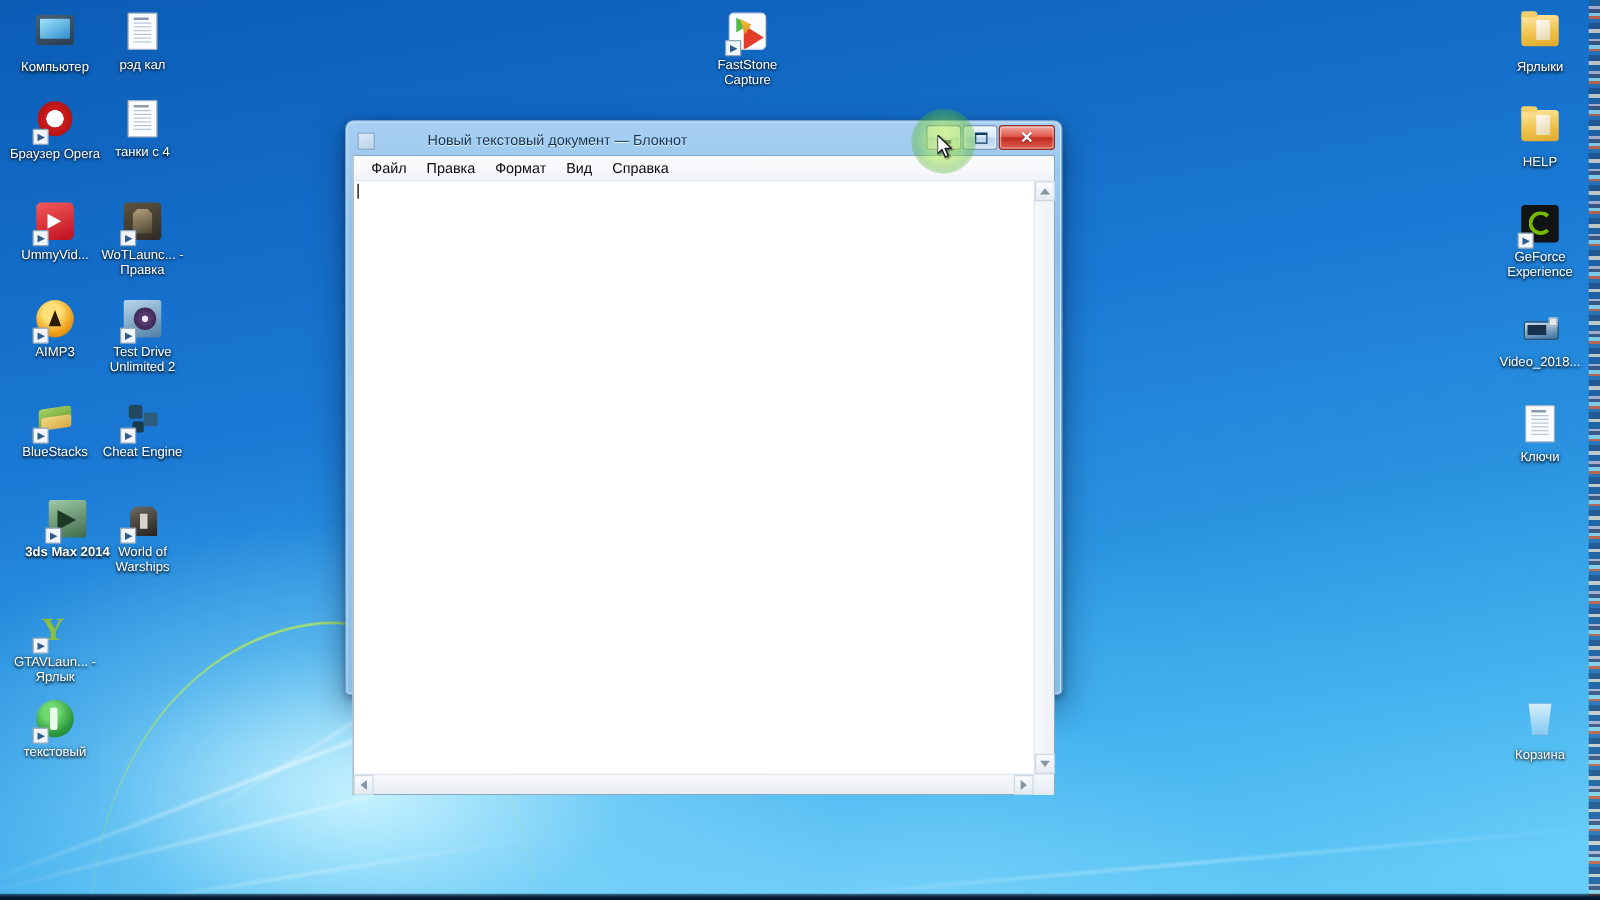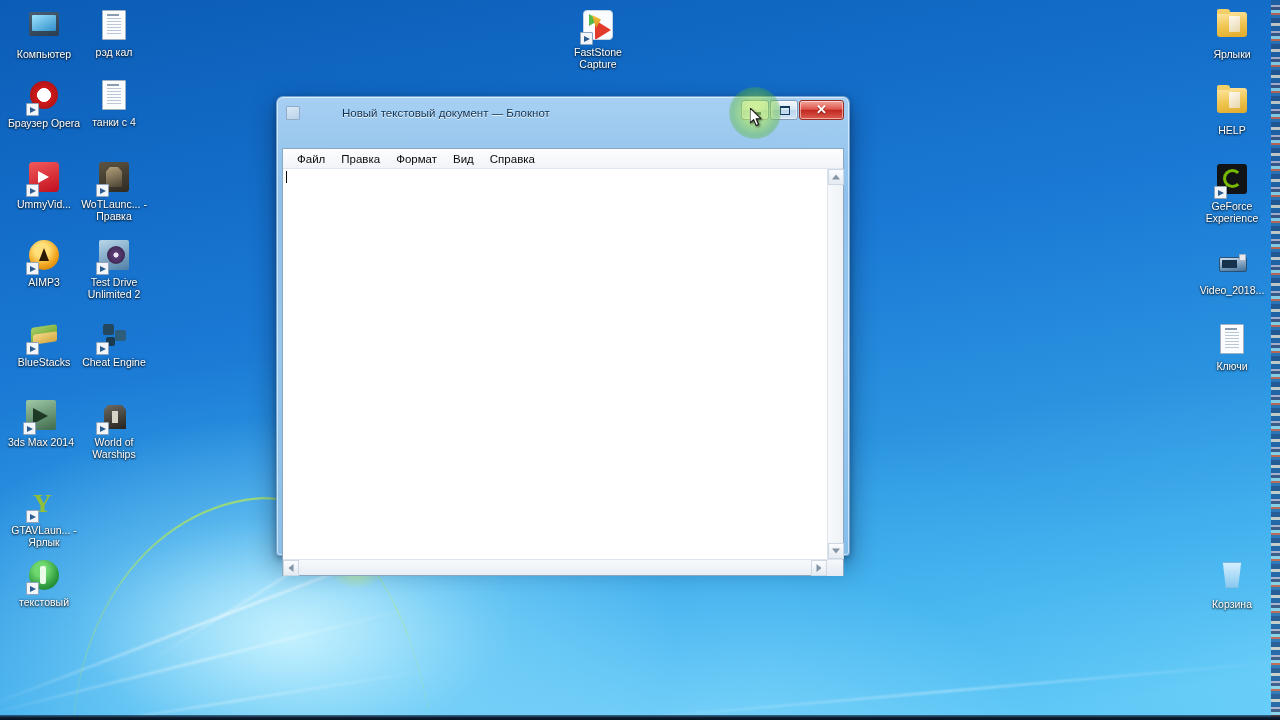--- a/index.html
+++ b/index.html
@@ -271,22 +271,22 @@
     left: 750px; top: 108px;
     width: 14px; height: 20px;
     z-index: 62;
     pointer-events: none;
     filter: drop-shadow(1px 1px 1px rgba(0,0,0,.6));
   }
 
   #client-area {
     background: #ffffff;
     border: 1px solid #8ca7c0;
-    height: 428px;
-    display: flex; flex-direction: column; margin-top: 24px;
+    height: 512px;
+    display: flex; flex-direction: column;
   }
   #menubar {
     height: 20px;
     background: linear-gradient(180deg,#fdfdfe 0%, #f1f4f8 100%);
     border-bottom: 1px solid #dfe6ee;
     display: flex; align-items: center;
     padding-left: 6px;
   }
   .menu-item {
     font-size: 11.5px;
@@ -434,21 +434,21 @@
         <div class="icon-art">
           <div class="art-square" style="background:transparent;position:relative">
             <div style="position:absolute;left:4px;top:4px;width:11px;height:11px;background:#23475e;border-radius:2px"></div>
             <div style="position:absolute;left:16px;top:10px;width:11px;height:11px;background:#2e5d7c;border-radius:2px"></div>
             <div style="position:absolute;left:7px;top:17px;width:9px;height:9px;background:#1b3a50;border-radius:2px"></div>
           </div>
           <span class="shortcut-arrow"></span>
         </div>
         <div class="icon-label">Cheat Engine</div>
       </div>
-      <div class="icon-cell" style="left: 3px; top: 398px;">
+      <div class="icon-cell" style="left: 16px; top: 398px; font-weight: bold;">
         <div class="icon-art">
           <div class="art-square" style="background:linear-gradient(160deg,#9fc9a9,#3e6b4b);position:relative;border-radius:2px">
             <div style="position:absolute;left:7px;top:8px;width:0;height:0;border-left:15px solid #1d3a26;border-top:8px solid transparent;border-bottom:8px solid transparent"></div>
           </div>
           <span class="shortcut-arrow"></span>
         </div>
         <div class="icon-label">3ds Max 2014</div>
       </div>
       <div class="icon-cell" style="left: 76px; top: 398px;">
         <div class="icon-art">

